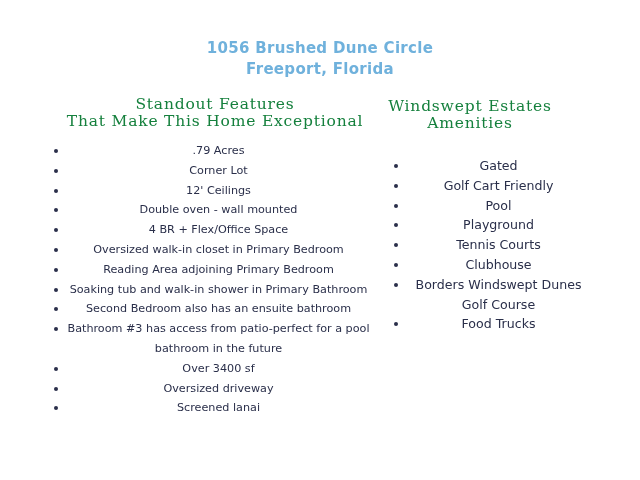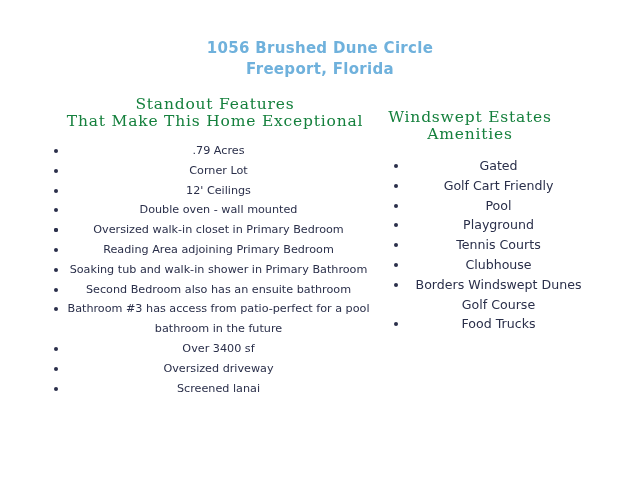--- a/index.html
+++ b/index.html
@@ -36,21 +36,21 @@
       font-size: 15.5px;
       line-height: 17px;
       letter-spacing: 0.8px;
     }
     .heading-left {
       top: 96px;
       left: 60px;
       width: 310px;
     }
     .heading-right {
-      top: 109px;
+      top: 98px;
       left: 380px;
       width: 180px;
     }
     .list {
       position: absolute;
       list-style: none;
       font-family: "DejaVu Sans", sans-serif;
       font-size: 11.2px;
       color: #2a2f4a;
       text-align: center;
@@ -100,21 +100,21 @@
   <div class="heading heading-right">
     <div>Windswept Estates</div>
     <div>Amenities</div>
   </div>
 
   <ul class="list list-left">
     <li><span class="bullet"></span><span>.79 Acres</span></li>
     <li><span class="bullet"></span><span>Corner Lot</span></li>
     <li><span class="bullet"></span><span>12' Ceilings</span></li>
     <li><span class="bullet"></span><span>Double oven - wall mounted</span></li>
-    <li><span class="bullet"></span></li>
+    <li><span class="bullet"></span><span>4 BR + Flex/Office Space</span></li>
     <li><span class="bullet"></span><span>Oversized walk-in closet in Primary Bedroom</span></li>
     <li><span class="bullet"></span><span>Reading Area adjoining Primary Bedroom</span></li>
     <li><span class="bullet"></span><span>Soaking tub and walk-in shower in Primary Bathroom</span></li>
     <li><span class="bullet"></span><span>Second Bedroom also has an ensuite bathroom</span></li>
     <li><span class="bullet"></span><span>Bathroom #3 has access from patio-perfect for a pool bathroom in the future</span></li>
     <li><span class="bullet"></span><span>Over 3400 sf</span></li>
     <li><span class="bullet"></span><span>Oversized driveway</span></li>
     <li><span class="bullet"></span><span>Screened lanai</span></li>
   </ul>
 

